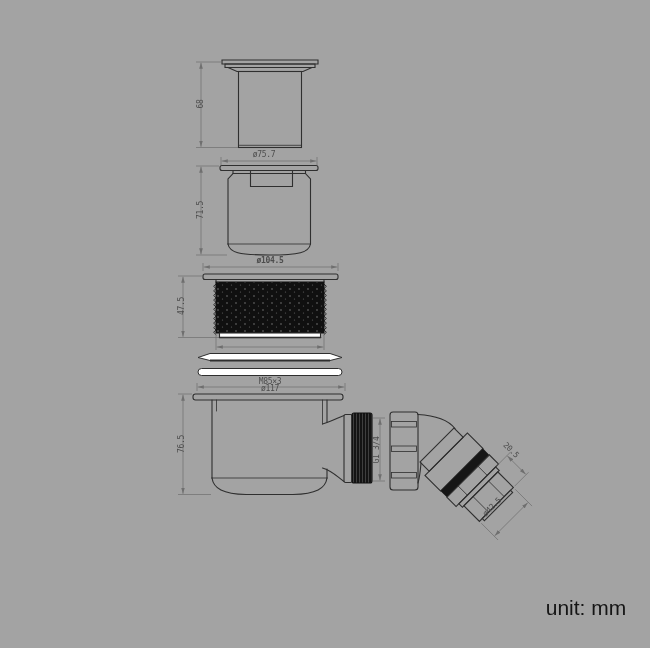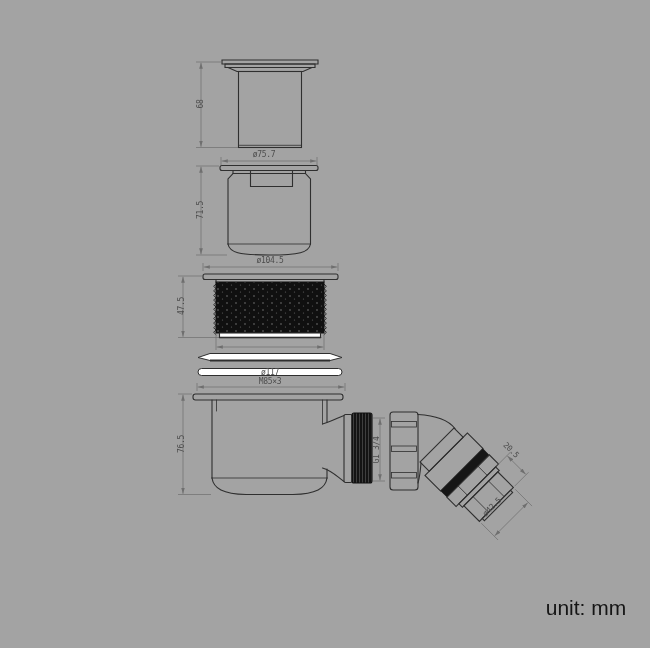--- a/index.html
+++ b/index.html
@@ -165,24 +165,24 @@
         <line x1="524" y1="469" x2="547" y2="469"></line>
         <line x1="542" y1="421.7" x2="542" y2="468.3" marker-start="url(#arr)" marker-end="url(#arr)"></line>
       </g>
     </g>
   </g>
 </svg>
 
 <span class="lbl rot-n90" style="left:200px;top:104px;">68</span>
 <span class="lbl" style="left:264px;top:154px;">ø75.7</span>
 <span class="lbl rot-n90" style="left:200px;top:210px;">71.5</span>
-<span class="lbl" style="left:270px;top:260px;">ø104.5</span>
+<span class="lbl" style="left:270px;top:260px;font-weight:bold;">ø104.5</span>
 <span class="lbl rot-n90" style="left:181px;top:306px;">47.5</span>
 <span class="lbl" style="left:270px;top:341px;margin-top:40px;">M85×3</span>
-<span class="lbl" style="left:270px;top:372px;">ø117</span>
+<span class="lbl" style="left:270px;top:388px;">ø117</span>
 <span class="lbl rot-n90" style="left:181px;top:444px;">76.5</span>
 <span class="lbl rot-n90" style="left:376px;top:450px;">G1 3/4</span>
 <span class="lbl rot-p45" style="left:511px;top:450px;">20.5</span>
 <span class="lbl rot-n45" style="left:492px;top:507px;">ø42.5</span>
 
 <span class="unit-note" style="left:586px;top:608px;">unit: mm</span>
 
 </div>
 
 </body></html>

